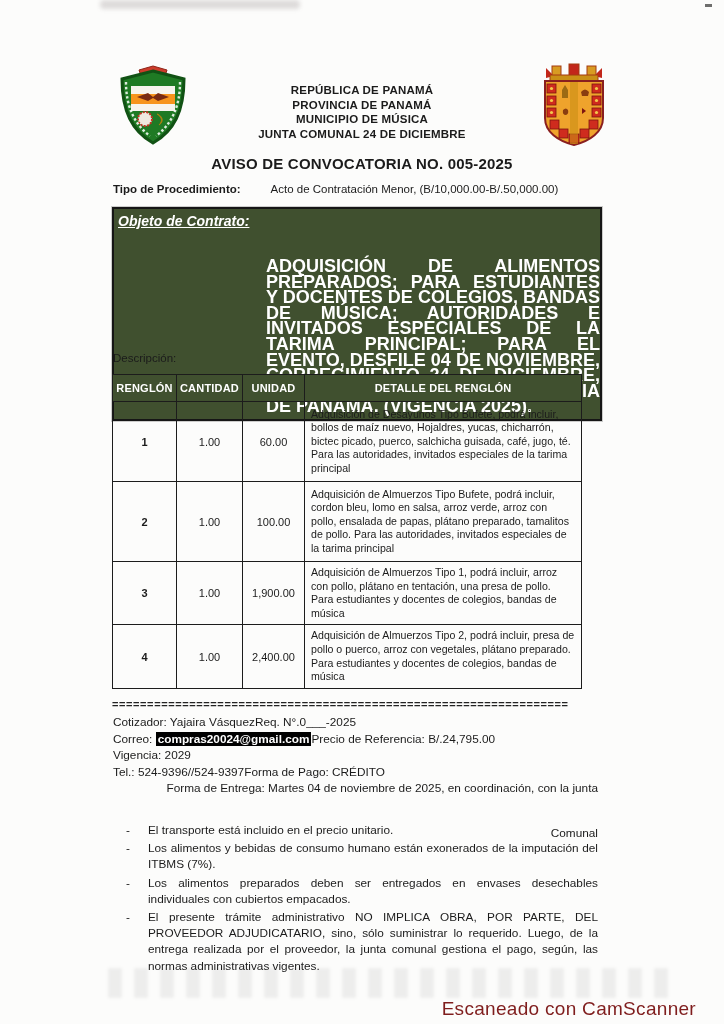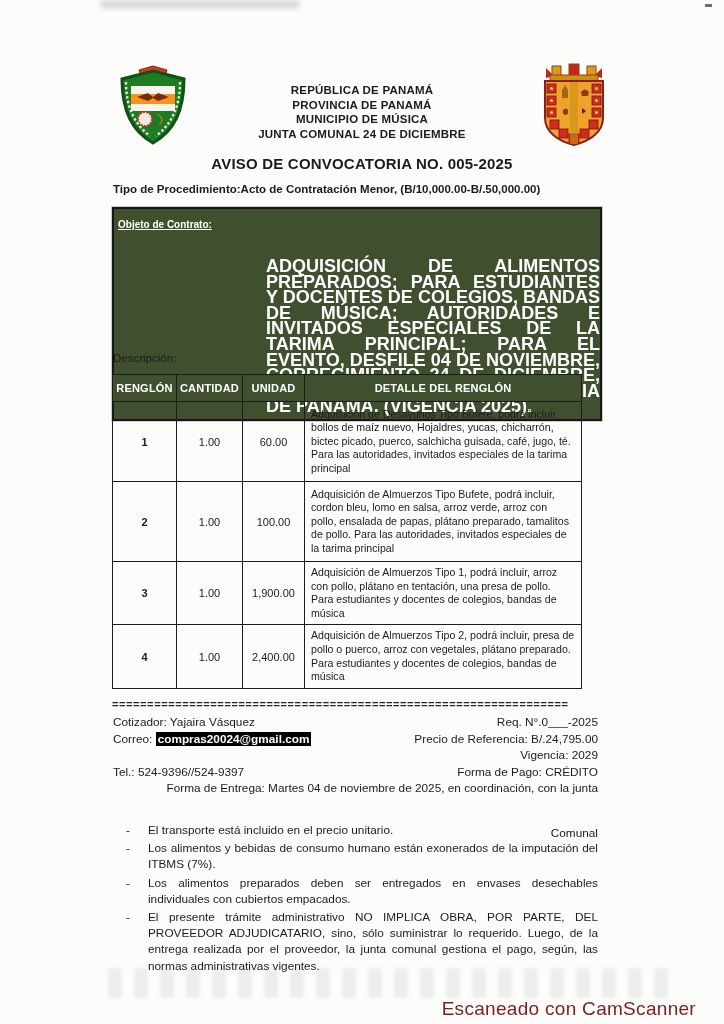--- a/index.html
+++ b/index.html
@@ -44,35 +44,36 @@
   .doc-title {
     position: absolute; top: 155px; left: 0; width: 724px;
     text-align: center; font-size: 15px; font-weight: 800; letter-spacing: .2px;
   }
 
   .procedure {
     position: absolute; top: 183px; left: 113px; width: 495px;
     font-size: 11.5px; display: flex;
   }
   .procedure .lbl { font-weight: 700; }
-  .procedure .val { font-weight: 700; }
+  .procedure .val { font-weight: 400; margin-left: 30px; }
 
   
   .contract {
     position: absolute; top: 207px; left: 112px; width: 490px;
     background: #40502f;
     border: 2px solid #161616;
     display: flex;
     min-height: 127px;
     box-shadow: 0 0 0 1px rgba(60,60,60,.25);
   }
   .contract .c-label {
-    width: 150px; flex: 0 0 auto; padding: 10px 4px;
-    color: #fff; font-size: 10px; font-weight: 700;
+    width: 150px; flex: 0 0 auto; padding: 4px 4px;
+    color: #fff; font-size: 14px; font-weight: 700;
     text-decoration: underline;
+    font-style: italic;
   }
   .contract .c-text {
     flex: 1 1 auto; padding: 2px 0 4px 2px;
     color: #fff; font-size: 18px; font-weight: 700;
     line-height: 15.6px; text-align: justify; margin-top: 48px;
   }
 
   .desc-label {
     position: absolute; top: 352px; left: 113px;
     font-size: 11.5px; font-weight: 400;
@@ -107,21 +108,21 @@
     position: absolute; top: 698px; left: 112px; width: 487px;
     font-size: 11px; font-weight: 700; letter-spacing: .6px;
     white-space: nowrap; overflow: hidden; color: #222;
   }
 
   
   .contact {
     position: absolute; top: 714px; left: 113px; width: 485px;
     font-size: 11.8px; line-height: 16.5px;
   }
-  .c-row { display: flex; justify-content: space-between; }
+  .c-row { display: flex; justify-content: flex-start; }
   .c-right { text-align: right; }
   .bold { font-weight: 400; }
   .redacted { background: #000; color: #fff; font-weight: 700; padding: 0 2px; }
   .entrega { text-align: right; padding-left: 42px; }
   .entrega .block-last { display: block; margin-top: 28px; }
 
   
   .notes {
     position: absolute; top: 822px; left: 126px; width: 472px;
     list-style: none;

